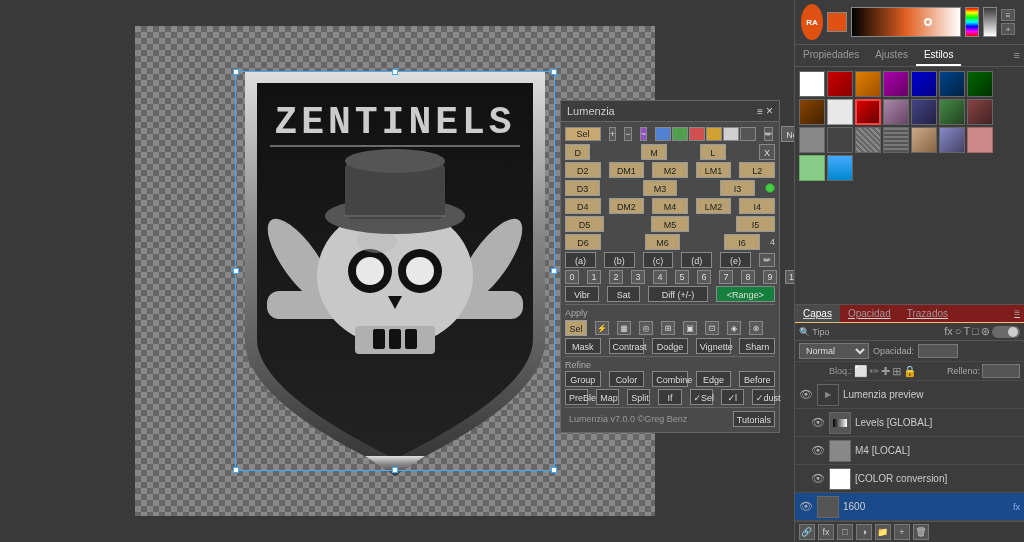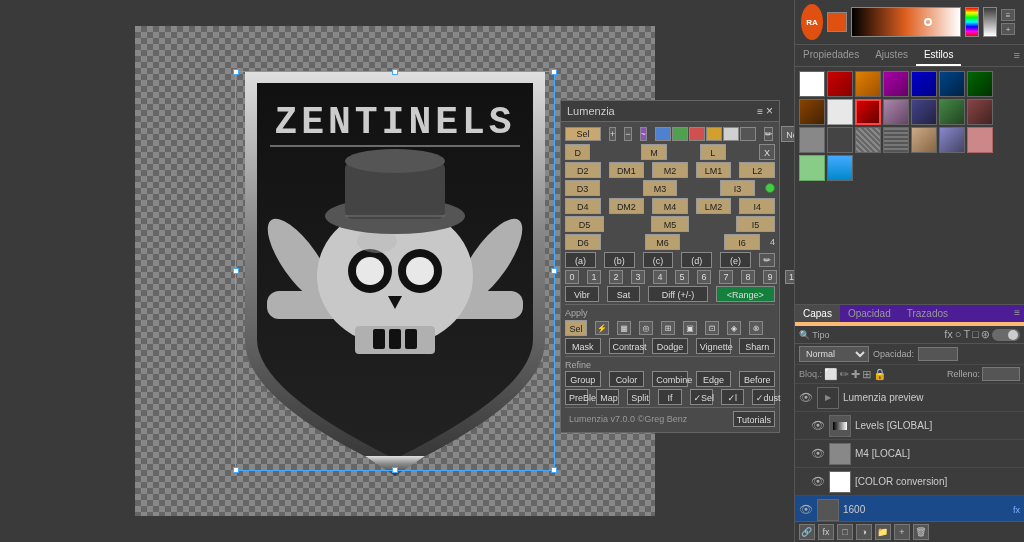--- a/index.html
+++ b/index.html
@@ -280,22 +280,23 @@
     .layers-section {
       border-top: 1px solid #555;
       flex: 1;
       display: flex;
       flex-direction: column;
       overflow: hidden;
     }
 
     .layers-tabs {
       display: flex;
-      background: #4c1d95;
-      border-bottom: 4px solid #fdba74;
+      background: #7f1d1d;
+      border-bottom: 1px solid #fdba74;
+      text-decoration: underline;
     }
 
     .layers-tab {
       padding: 3px 8px;
       font-size: 10px;
       color: #999;
       cursor: pointer;
     }
 
     .layers-tab.active {
@@ -366,20 +367,21 @@
     }
 
     .bloque-row {
       display: flex;
       align-items: center;
       padding: 2px 4px;
       gap: 2px;
       font-size: 9px;
       color: #999;
       border-bottom: 1px solid #4a4a4a;
+      margin-left: 30px;
     }
 
     .opacity-row {
       display: flex;
       align-items: center;
       padding: 2px 4px;
       gap: 4px;
       border-bottom: 1px solid #4a4a4a;
       font-size: 9px;
     }

